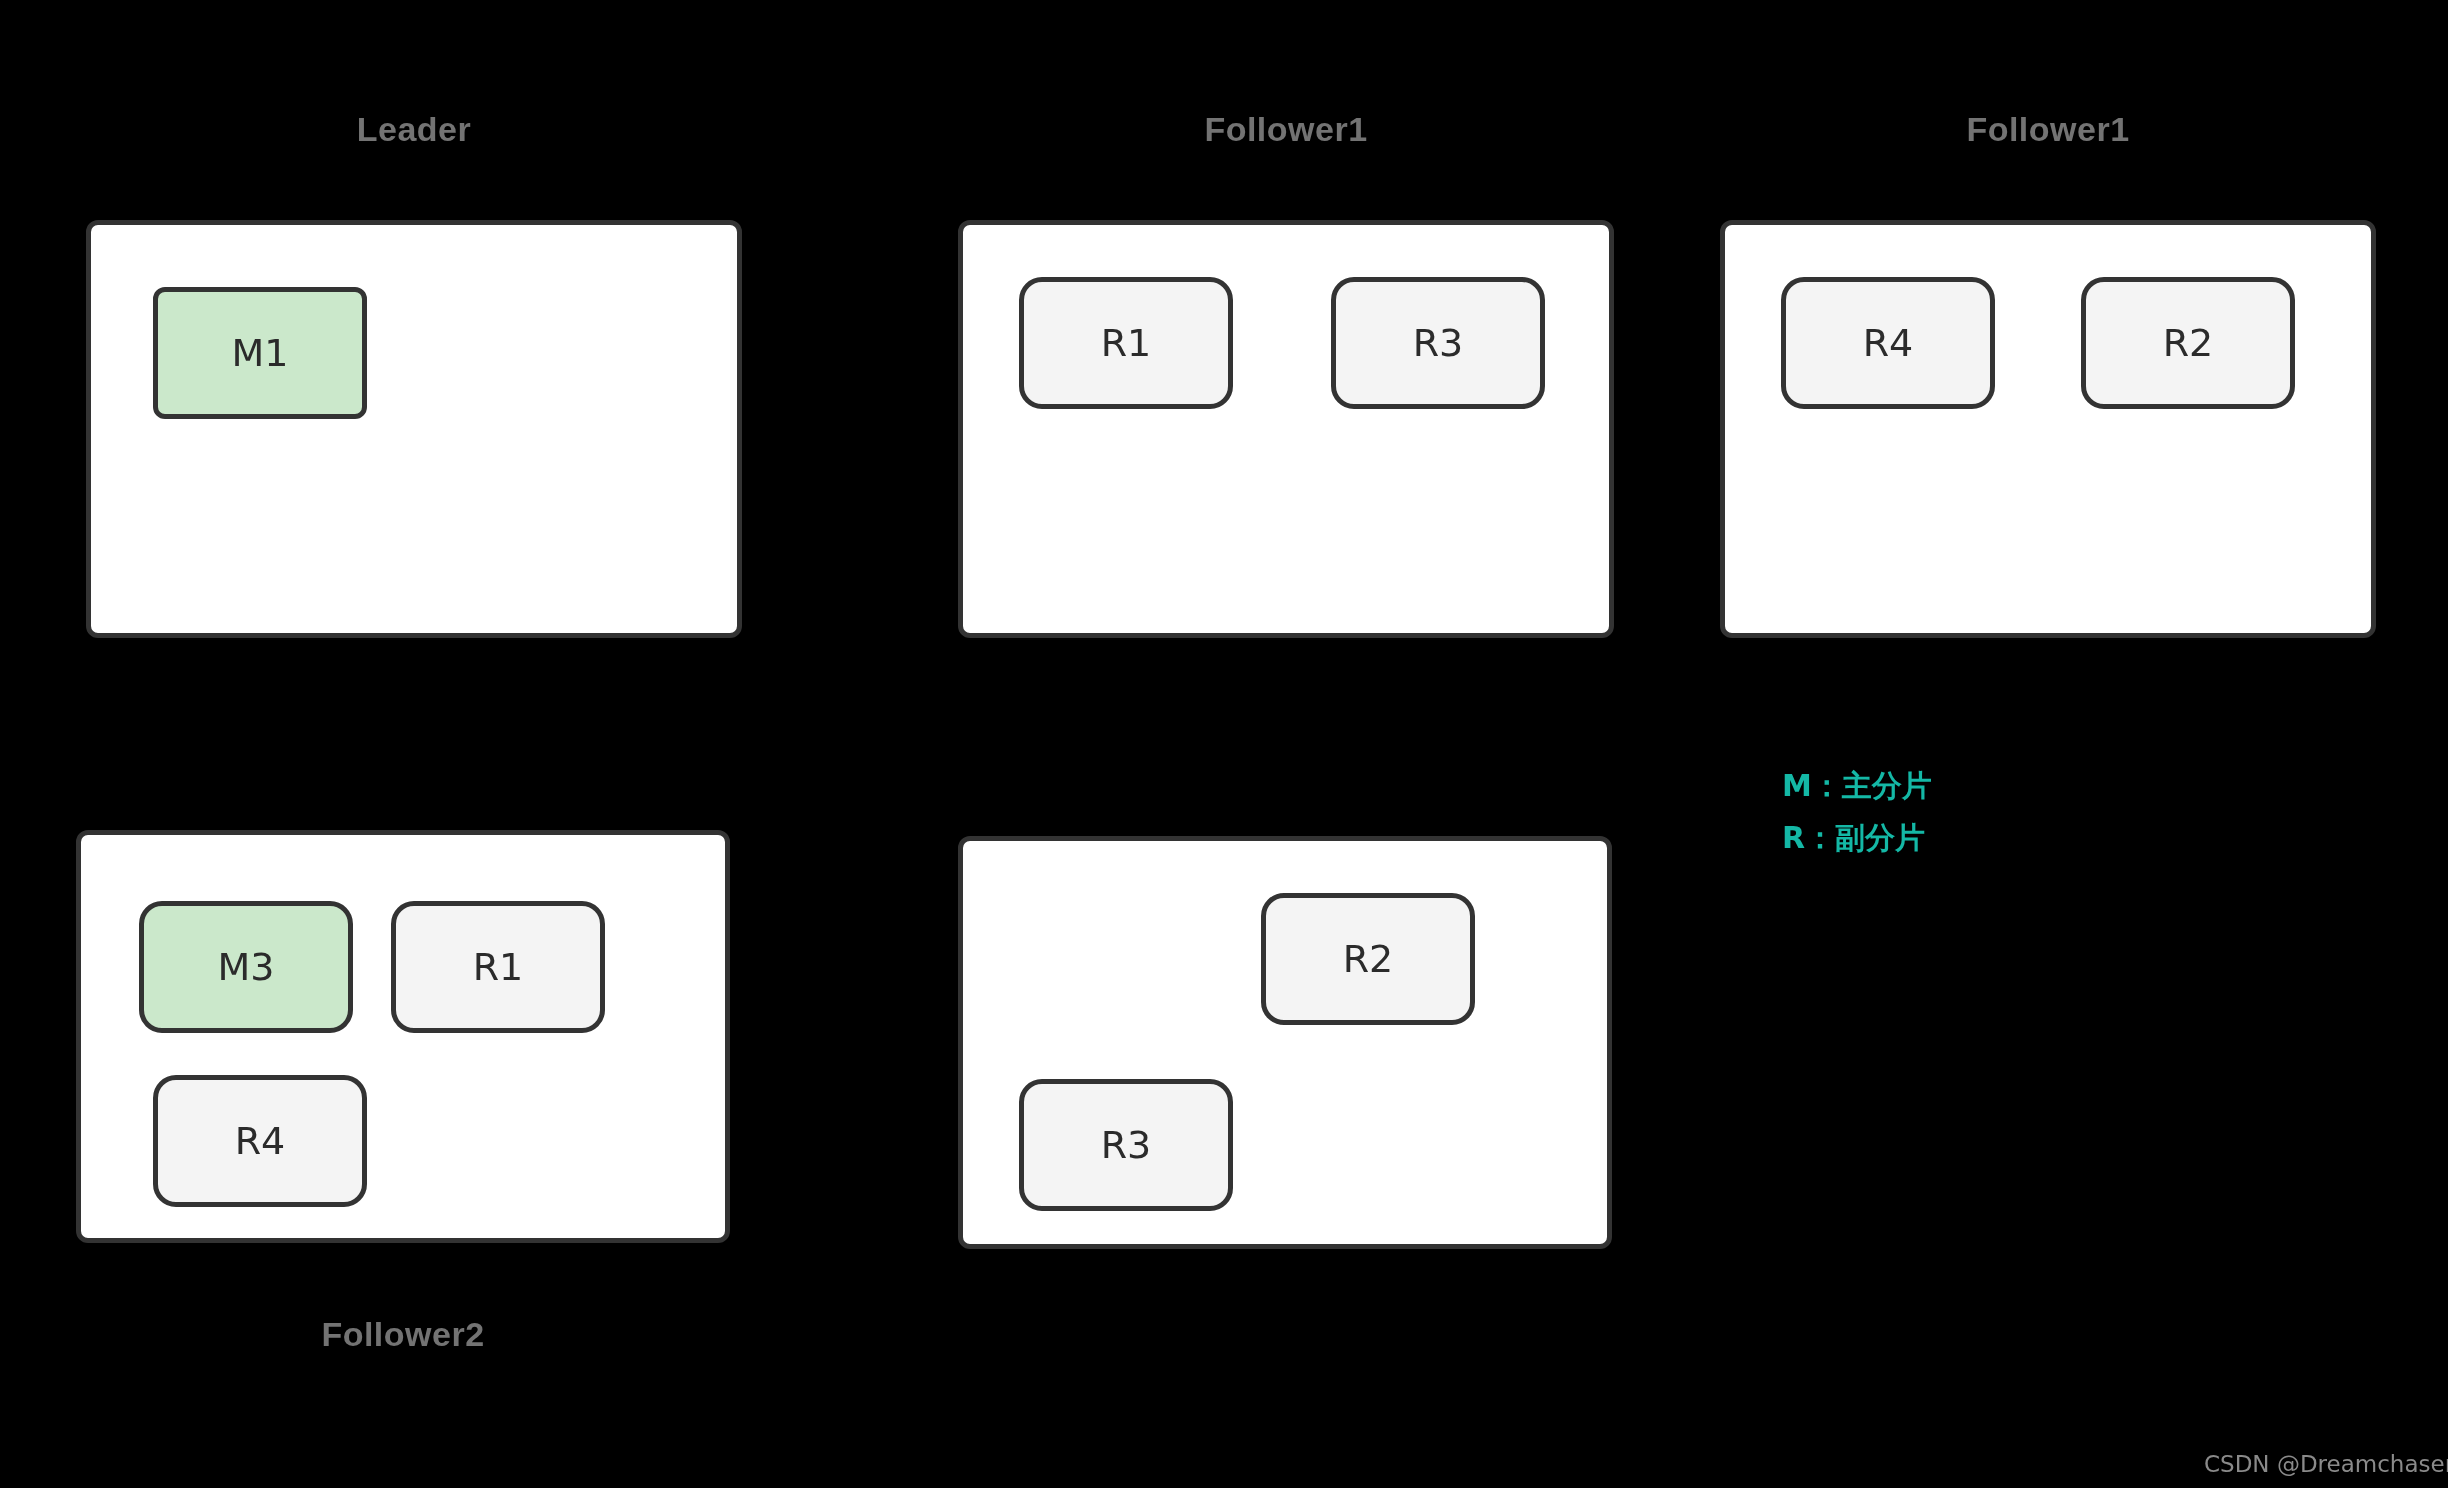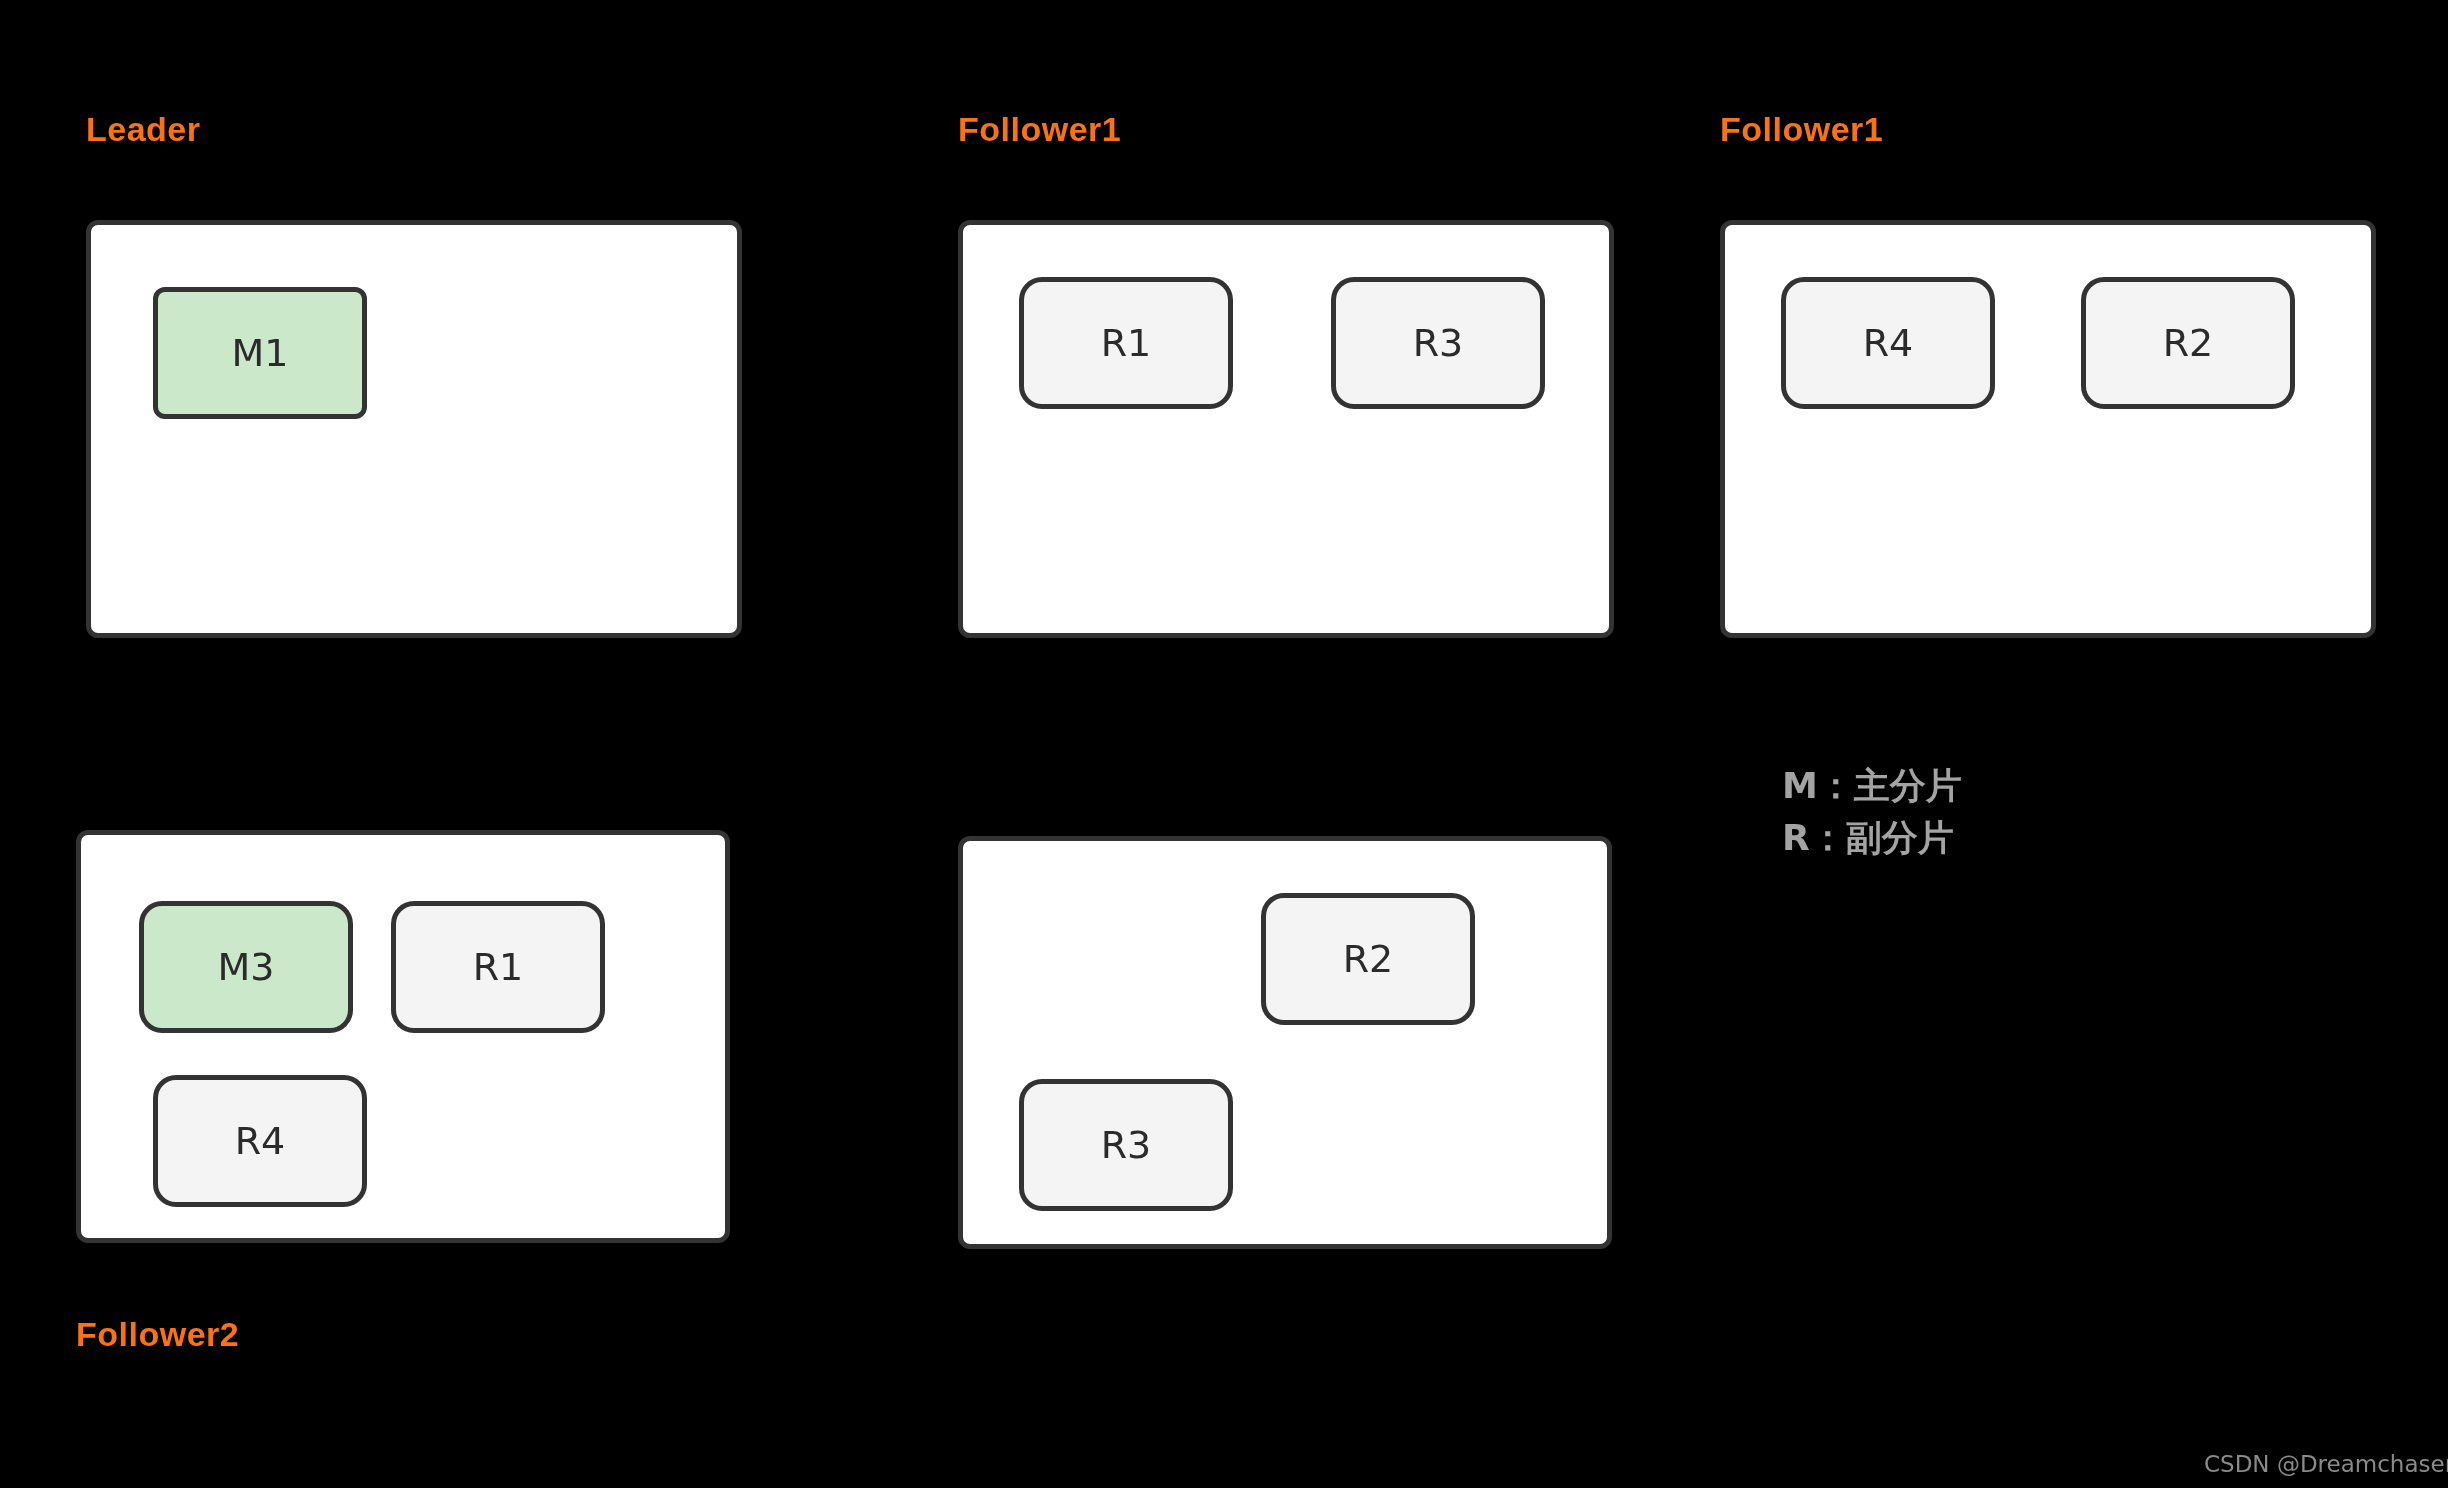--- a/index.html
+++ b/index.html
@@ -21,26 +21,26 @@
     position: absolute;
     background: #ffffff;
     border: 5px solid #333333;
     border-radius: 12px;
     box-sizing: border-box;
   }
 
   
   .node-title {
     position: absolute;
-    color: #f97316;
+    color: #737373;
     font-size: 34px;
     font-weight: bold;
     letter-spacing: 0.5px;
     white-space: nowrap;
-    text-align: left;
+    text-align: center;
   }
 
   
   .shard {
     position: absolute;
     box-sizing: border-box;
     border: 5px solid #333333;
     border-radius: 12px;
     display: flex;
     align-items: center;
@@ -49,22 +49,22 @@
     color: #2b2b2b;
     font-family: "DejaVu Sans", "Liberation Sans", sans-serif;
     font-weight: normal;
   }
   .shard.primary   { background: #cbe8cb; }
   .shard.replica   { background: #f4f4f4; border-radius: 23px; }
 
   
   .legend {
     position: absolute;
-    color: #a3a3a3;
-    font-size: 36px;
+    color: #14b8a6;
+    font-size: 30px;
     font-weight: bold;
     white-space: nowrap;
     font-family: "DejaVu Sans", "Liberation Sans", sans-serif;
     line-height: 52px;
   }
 
   
   .watermark {
     position: absolute;
     color: #8a8a8a;

